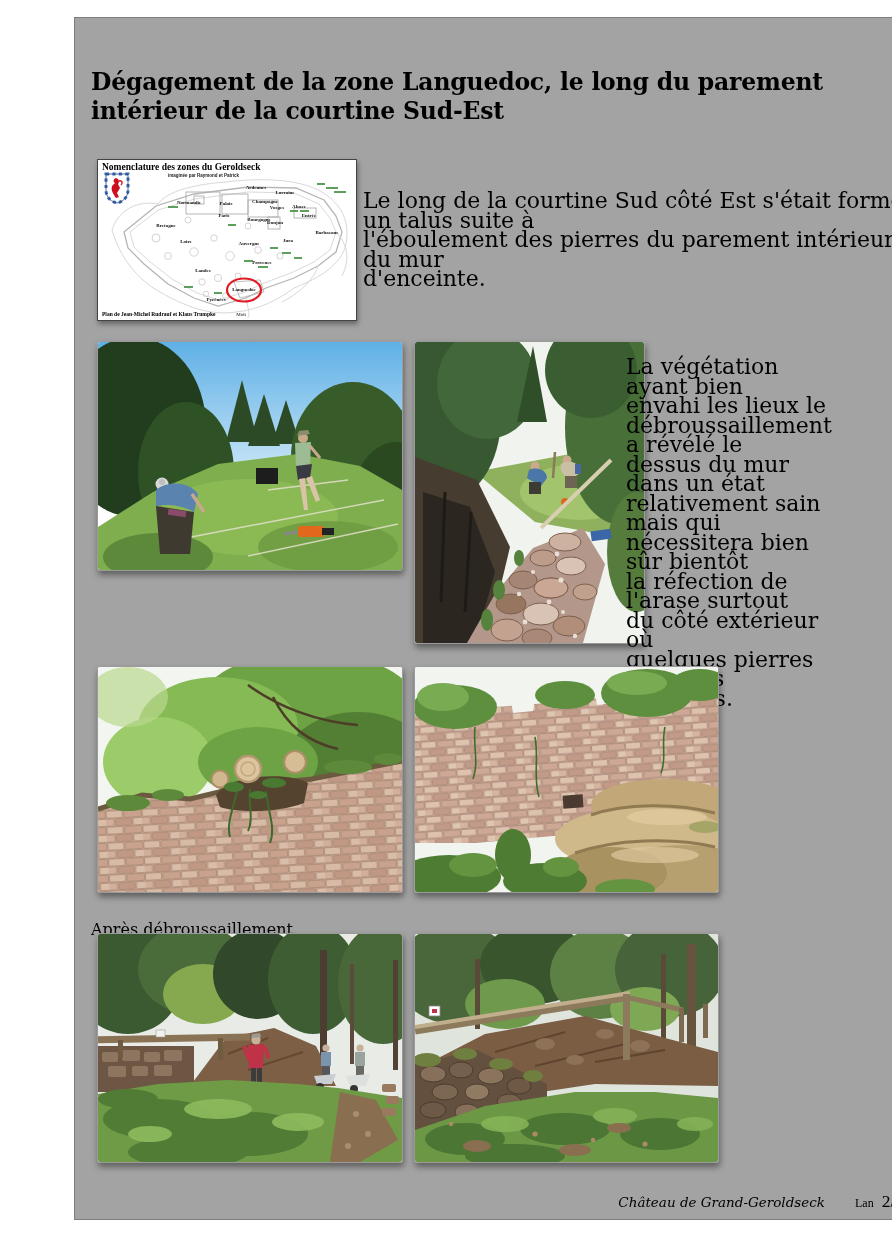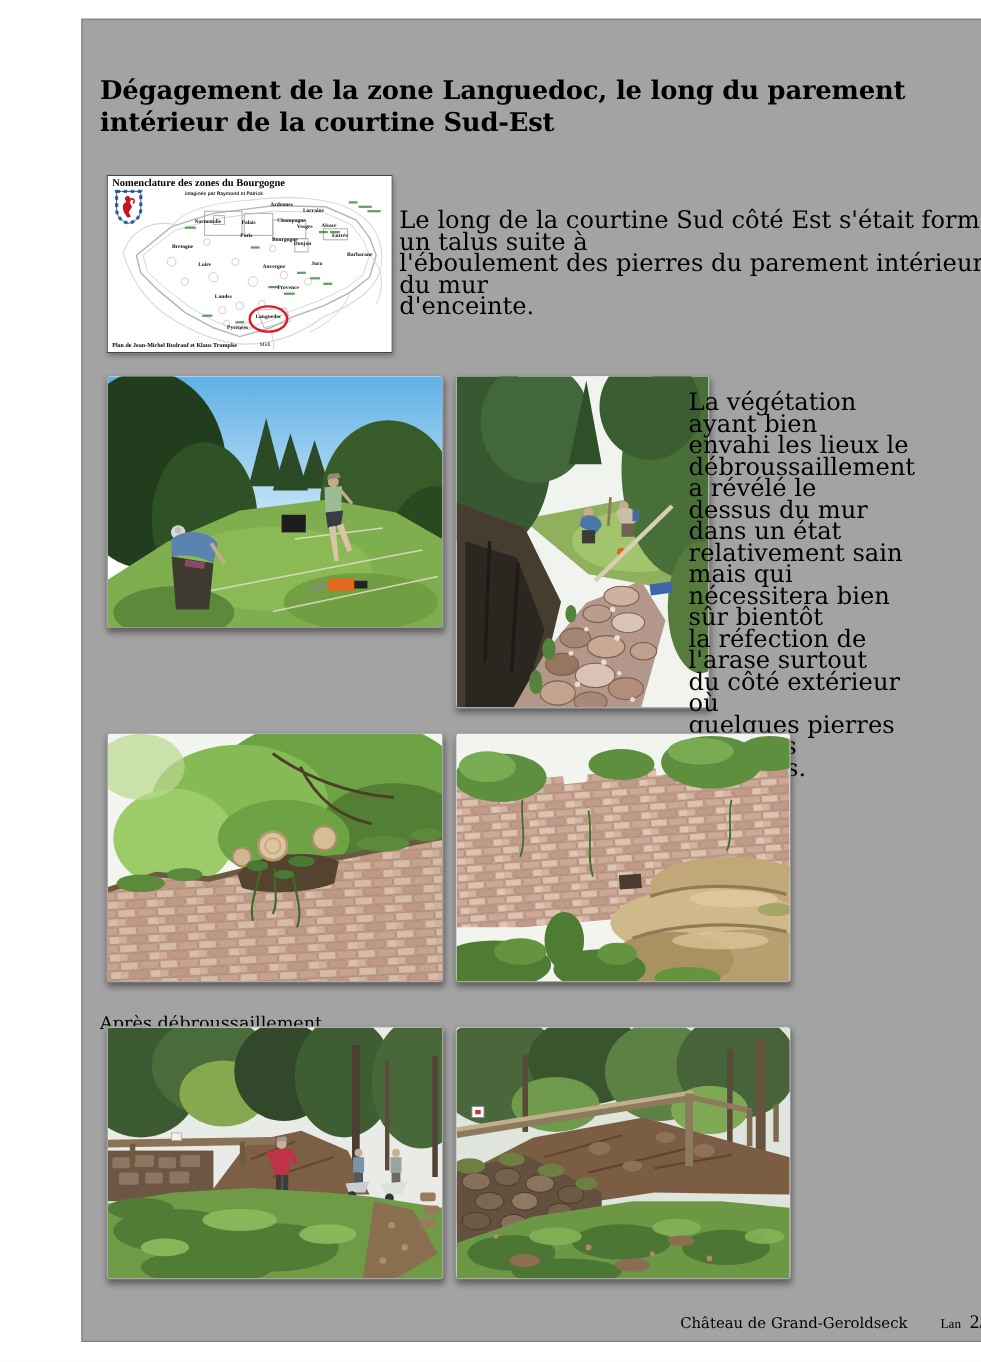--- a/index.html
+++ b/index.html
@@ -19,21 +19,21 @@
   .map-subtitle{position:absolute;left:70px;top:13px;font-size:4.5px;font-weight:bold;font-family:"Liberation Sans",sans-serif;color:#222;}
   .map-credit{position:absolute;left:4px;bottom:3px;font-size:5.5px;font-weight:bold;font-family:"Liberation Serif",serif;}
   .shield{position:absolute;left:6px;top:12px;width:26px;height:32px;}
   .zone-layer{position:absolute;left:0;top:0;width:258px;height:160px;}
   .zone{position:absolute;transform:translate(-50%,-50%);font-size:5px;font-weight:bold;font-family:"Liberation Serif",serif;color:#111;white-space:nowrap;}
   .zone.plain{font-weight:normal;}
   .gmark{position:absolute;height:2px;background:#3f8f3f;opacity:.85;}
   .map-highlight{position:absolute;left:0;top:0;width:258px;height:160px;pointer-events:none;}
   
   .footer{position:absolute;right:3px;top:1173px;display:flex;align-items:baseline;}
-  .f-site{font-size:13.5px;}
+  .f-site{font-style:italic;font-size:13.5px;}
   .f-sp1{width:30px;}
   .f-section{font-size:12px;font-family:"Liberation Serif",serif;}
   .f-sp2{width:8px;}
   .f-page{font-size:17.5px;font-family:"Liberation Serif",serif;}
 </style>
 </head>
 <body>
 
 <div class="canvas">
 <div class="sheet">
@@ -79,21 +79,21 @@
 
       <path d="M136,122 L162,120 L166,132 L142,138 Z" fill="none" stroke="#b8b8b8" stroke-width="0.9"></path>
     </svg>
 
     <svg class="shield" viewBox="0 0 26 32">
       <path d="M2,2 H24 V18 C24,26 18,30 13,31 C8,30 2,26 2,18 Z" fill="#ffffff" stroke="#3a6bb5" stroke-width="3" stroke-dasharray="3.2,3.2"></path>
       <path d="M2,2 H24 V18 C24,26 18,30 13,31 C8,30 2,26 2,18 Z" fill="none" stroke="#24427c" stroke-width="0.8"></path>
       <path d="M12,6 C9,7 9,10 11,11 L8,14 C7,17 8,20 10,23 L12,26 L15,25 L13,21 L16,16 L14,12 C16,10 15,7 12,6 Z" fill="#cc1020"></path>
       <path d="M15,9 C18,8 19,11 17,13" fill="none" stroke="#cc1020" stroke-width="1.4"></path>
     </svg>
-    <div class="map-title">Nomenclature des zones du Bourgogne</div>
+    <div class="map-title">Nomenclature des zones du Geroldseck</div>
     <div class="map-subtitle">imaginée par Raymond et Patrick</div>
     <div class="zone-layer">
           <span class="zone" style="left: 158px; top: 27px;">Ardennes</span>
           <span class="zone" style="left: 187px; top: 32px;">Lorraine</span>
           <span class="zone" style="left: 91px; top: 42px;">Normandie</span>
           <span class="zone" style="left: 128px; top: 43px;">Palais</span>
           <span class="zone" style="left: 167px; top: 41px;">Champagne</span>
           <span class="zone" style="left: 179px; top: 47px;">Vosges</span>
           <span class="zone" style="left: 201px; top: 46px;">Alsace</span>
           <span class="zone" style="left: 211px; top: 55px;">Entrée</span>

